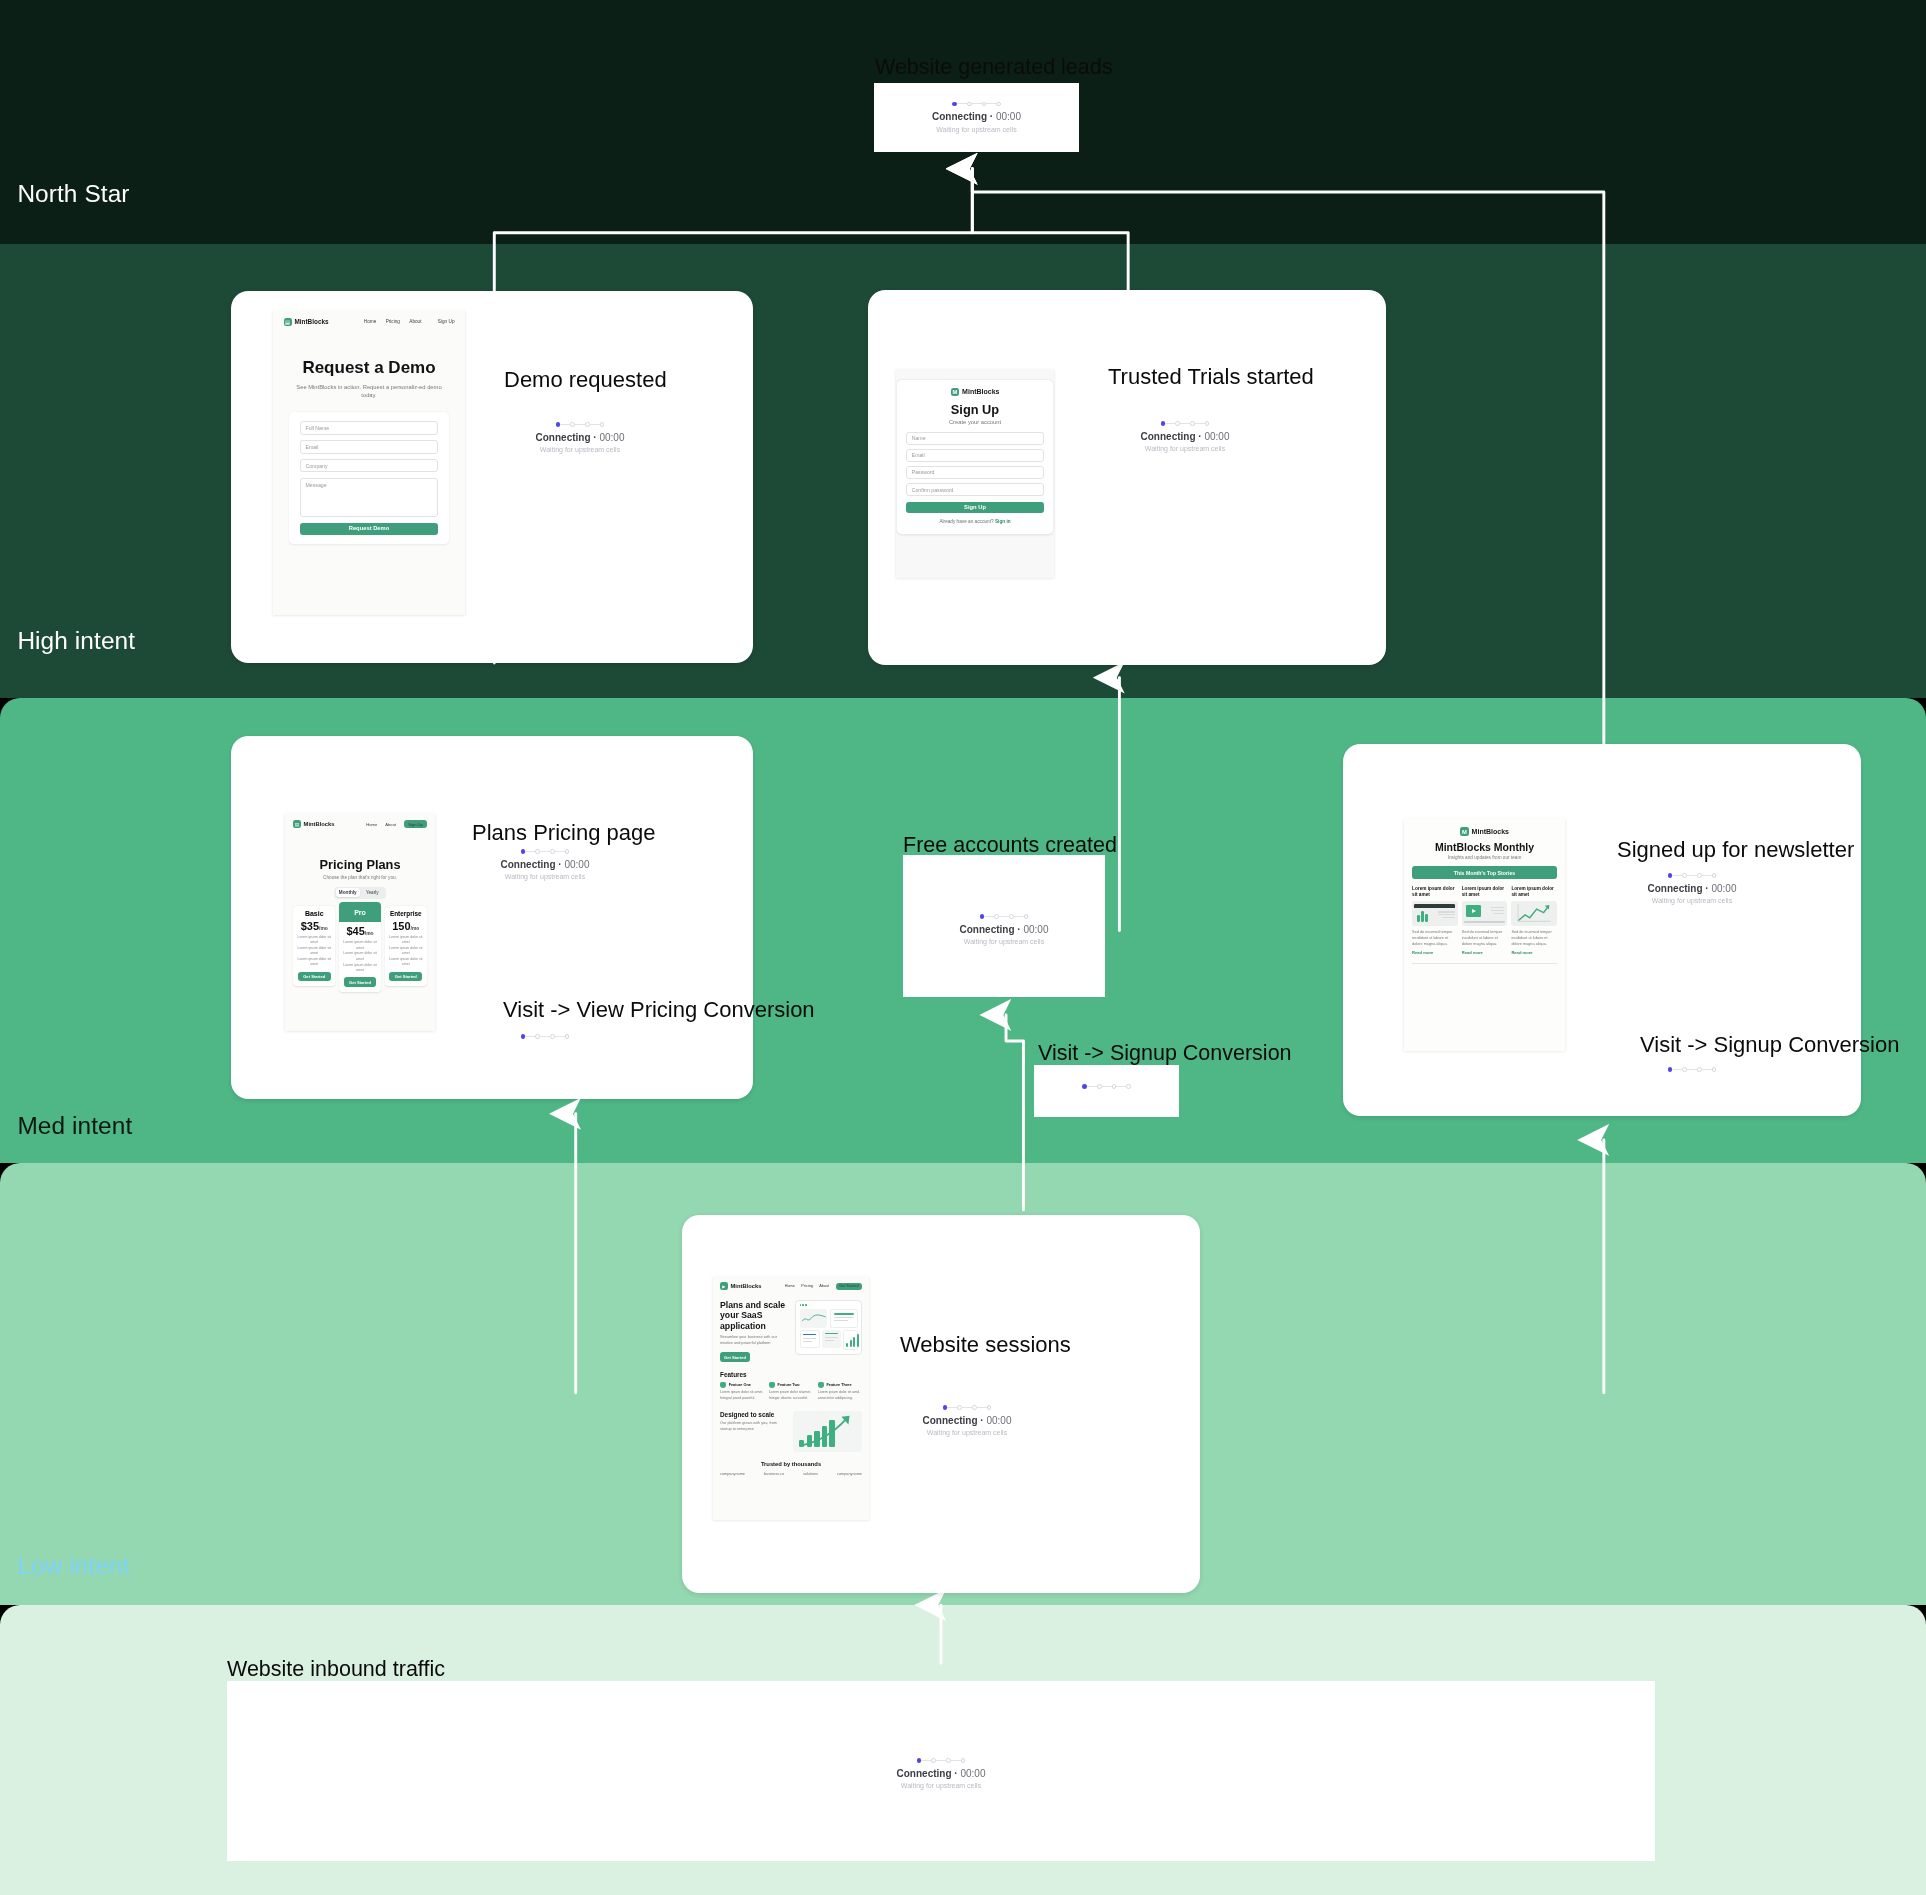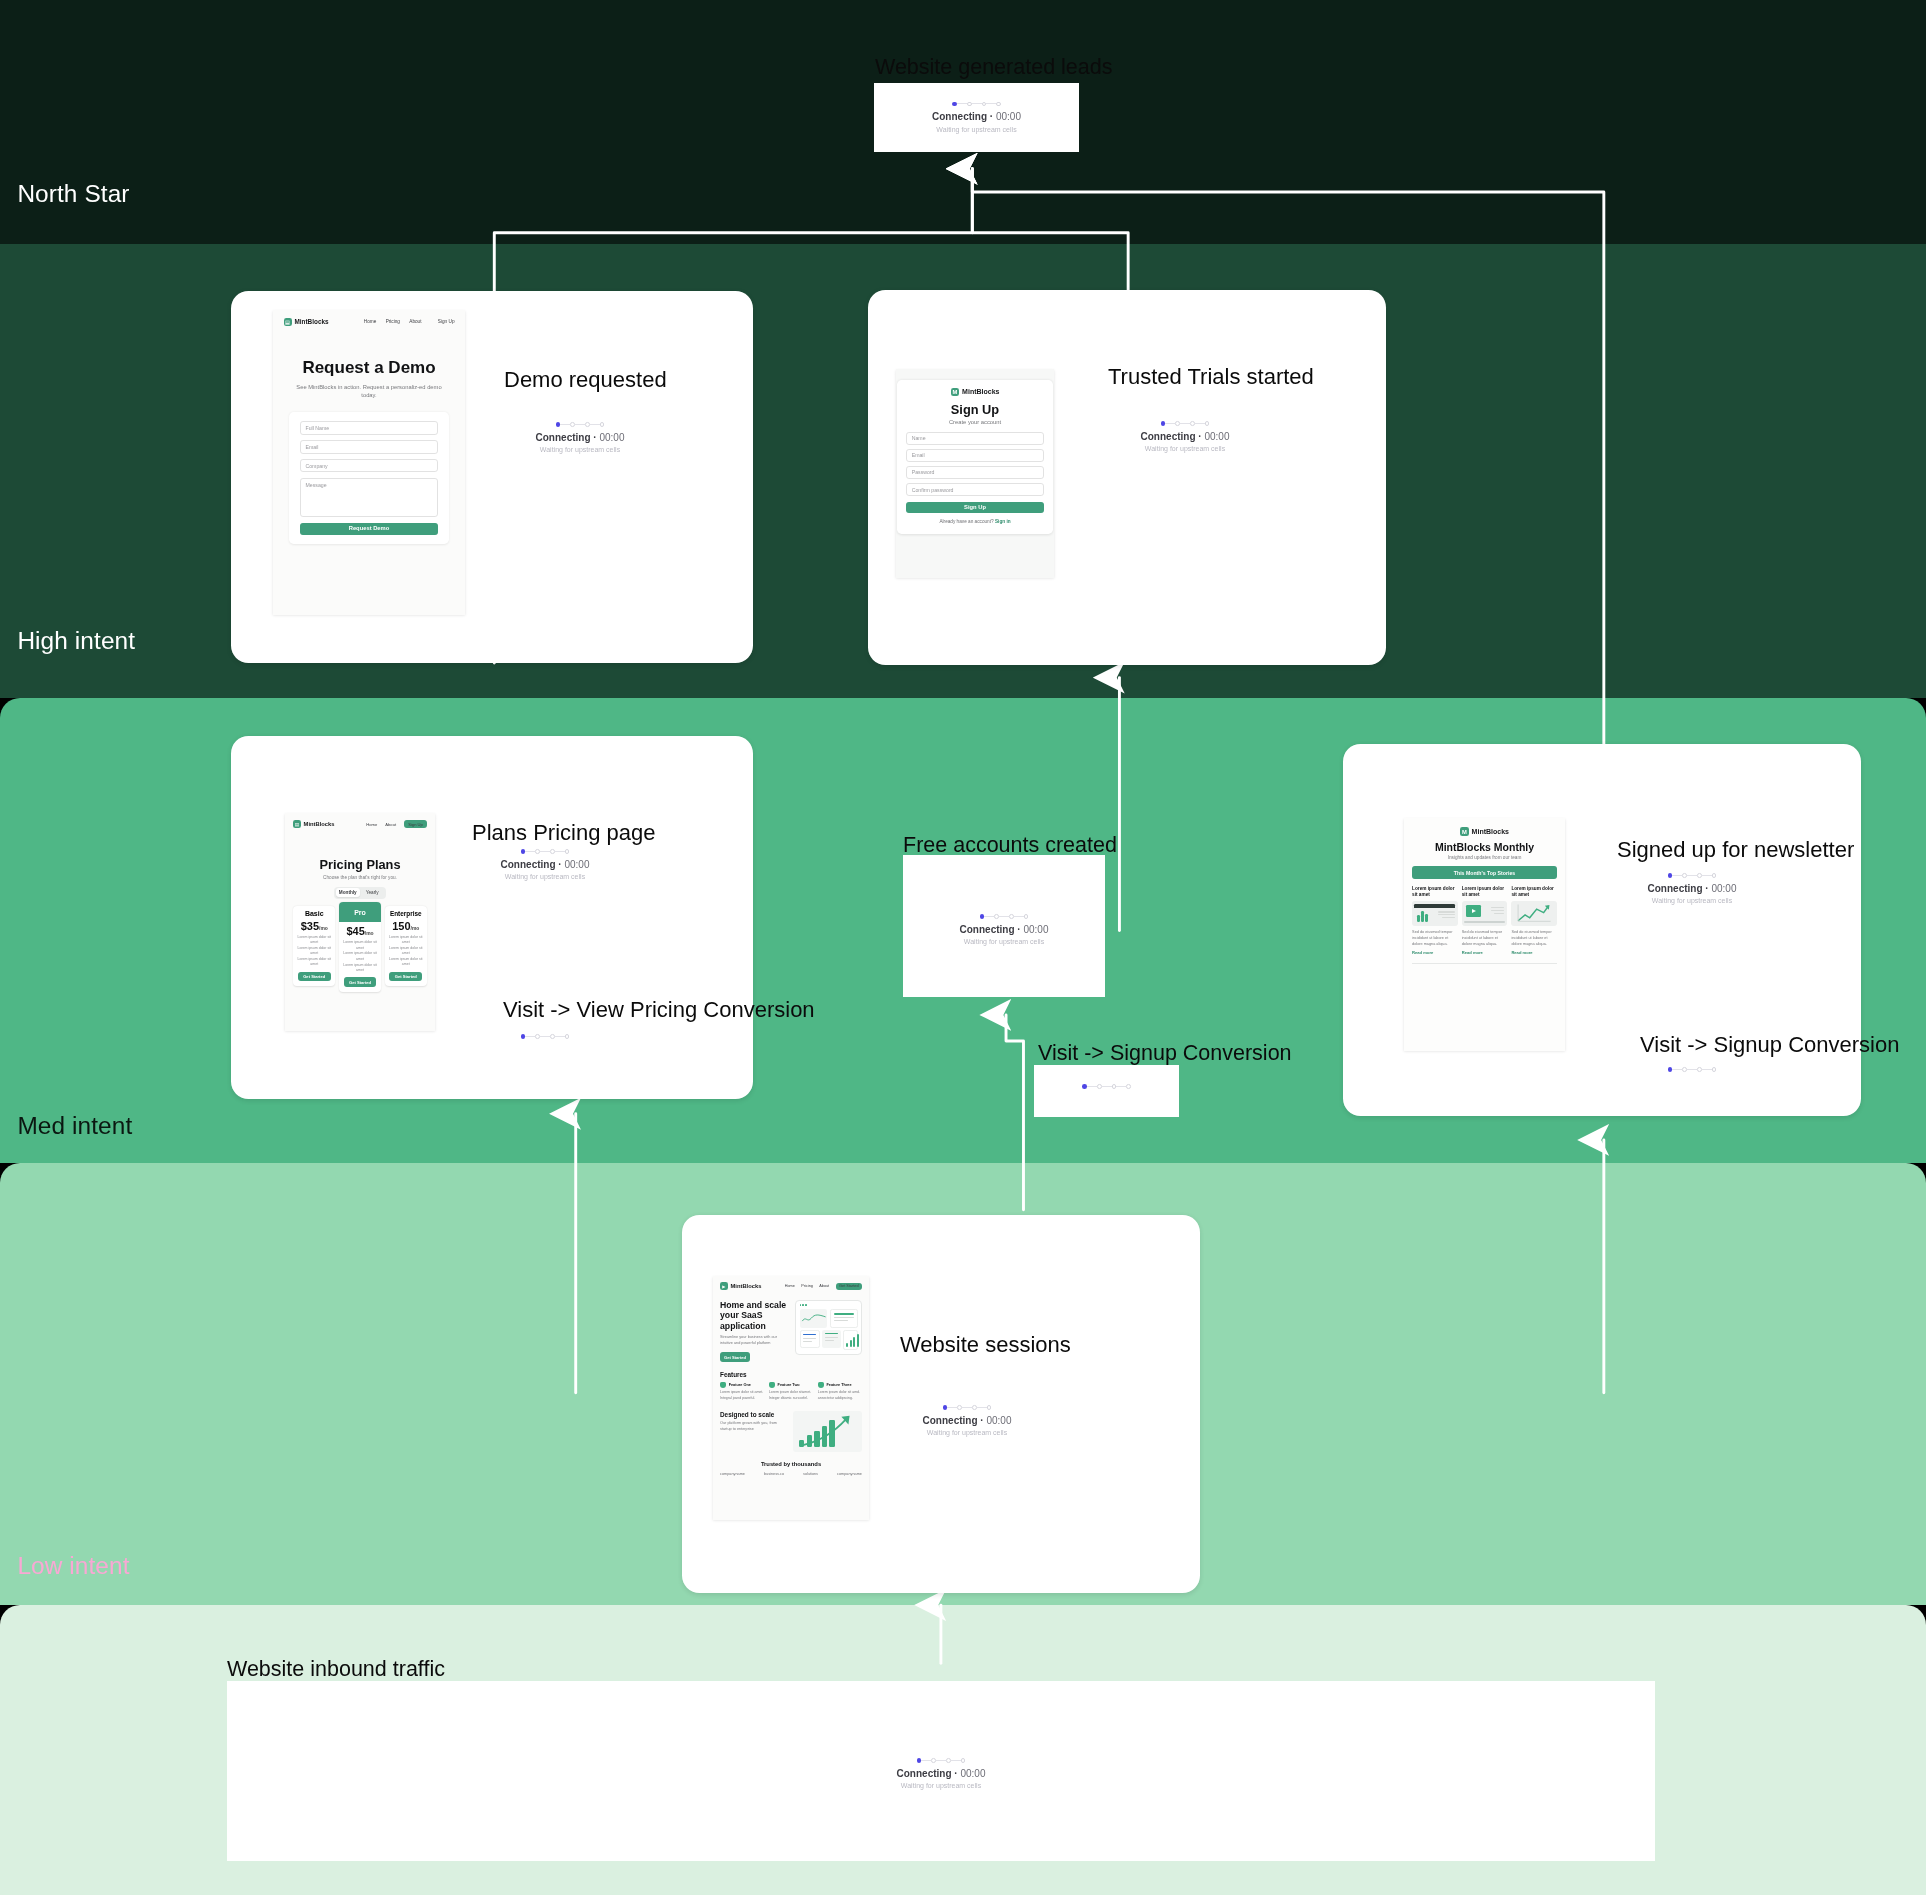--- a/index.html
+++ b/index.html
@@ -11,21 +11,21 @@
   .band-ns   {top:0;    width:1926px;height:244px;  background:#0c1f17;}
   .band-high {top:244px;width:1926px;height:454px;  background:#1d4a36;}
   .band-med  {top:698px;width:1926px;height:465px; background:#4fb786;border-radius:20px 20px 0 0;}
   .band-low  {top:1163px;width:1926px;height:442px; background:#93d8b0;border-radius:20px 20px 0 0;}
   .band-inb  {top:1605px;width:1926px;height:291px; background:#daf0e0;border-radius:20px 20px 0 0;}
 
   .band-label{position:absolute;font-size:24.4px;letter-spacing:0.1px;white-space:nowrap;}
   .lbl-ns  {left:17.4px;top:180px;color:#ffffff;}
   .lbl-hi  {left:17.4px;top:627px;color:#ffffff;}
   .lbl-med {left:17.4px;top:1112px;color:#0b1711;}
-  .lbl-low {left:17.4px;top:1552px;color:#f9a8d4;}
+  .lbl-low {left:17.4px;top:1552px;color:#7dd3fc;}
 
   
   #wires{position:absolute;left:0;top:0;width:1926px;height:1896px;pointer-events:none;}
 
   
   .node{position:absolute;background:#fff;border-radius:17.4px;box-shadow:0 1.2px 5.8px rgba(0,0,0,.10);}
   .node-title{position:absolute;font-size:21.5px;color:#0b0b0b;white-space:nowrap;}
   .sub-title{position:absolute;font-size:22px;color:#0b0b0b;white-space:nowrap;}
 
   
@@ -438,21 +438,21 @@
         </div>
         <div class="navlinks" style="gap:6.4px;font-size:3.8px;">
           <span>Home</span>
           <span>Pricing</span>
           <span>About</span>
           <span class="pill" style="padding:1.7px 3.5px;font-size:3.8px;">Get Started</span>
         </div>
       </div>
       <div style="display:flex;gap:4.7px;padding:3.5px 7px 0;">
         <div style="flex:1.05;">
-          <div class="hd" style="font-size:8.7px;line-height:1.2;">Home and scale your SaaS application</div>
+          <div class="hd" style="font-size:8.7px;line-height:1.2;">Plans and scale your SaaS application</div>
           <div class="muted" style="font-size:3.8px;line-height:1.55;margin-top:3.5px;">Streamline your business with our intuitive and powerful platform</div>
           <div class="btn-green" style="margin-top:5.2px;width:30px;padding:2.9px 0;font-size:4.1px;">Get Started</div>
         </div>
         <div style="flex:1;">
           <div style="border:0.6px solid #e5e7e6;border-radius:4.1px;background:#fff;padding:3.5px;">
             <div style="display:flex;gap:1.2px;margin-bottom:2.9px;">
               <span style="width:1.7px;height:1.7px;border-radius:50%;background:#3fae81;display:block;"></span>
               <span style="width:1.7px;height:1.7px;border-radius:50%;background:#3fae81;display:block;"></span>
               <span style="width:1.7px;height:1.7px;border-radius:50%;background:#3fae81;display:block;"></span>
             </div>

